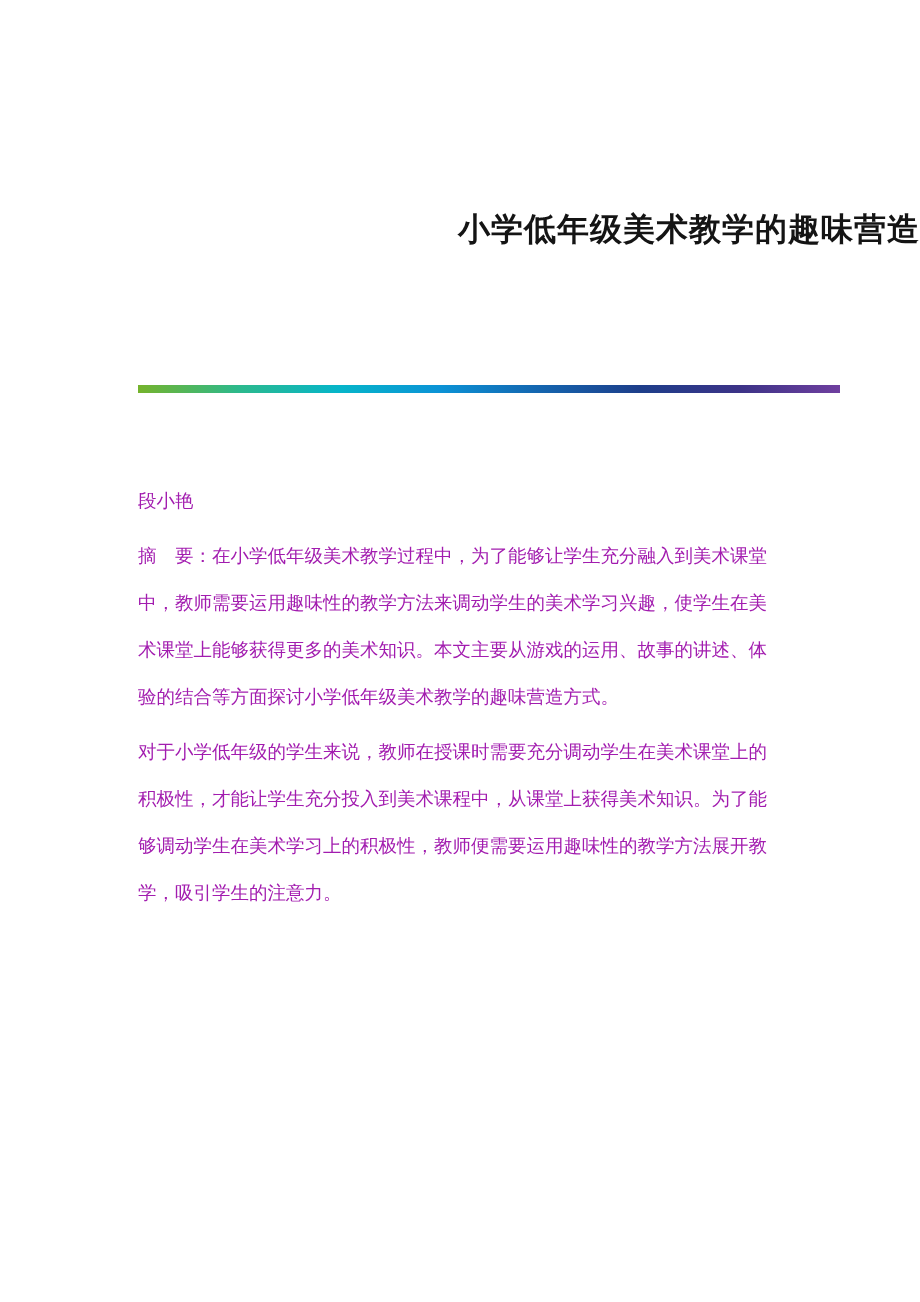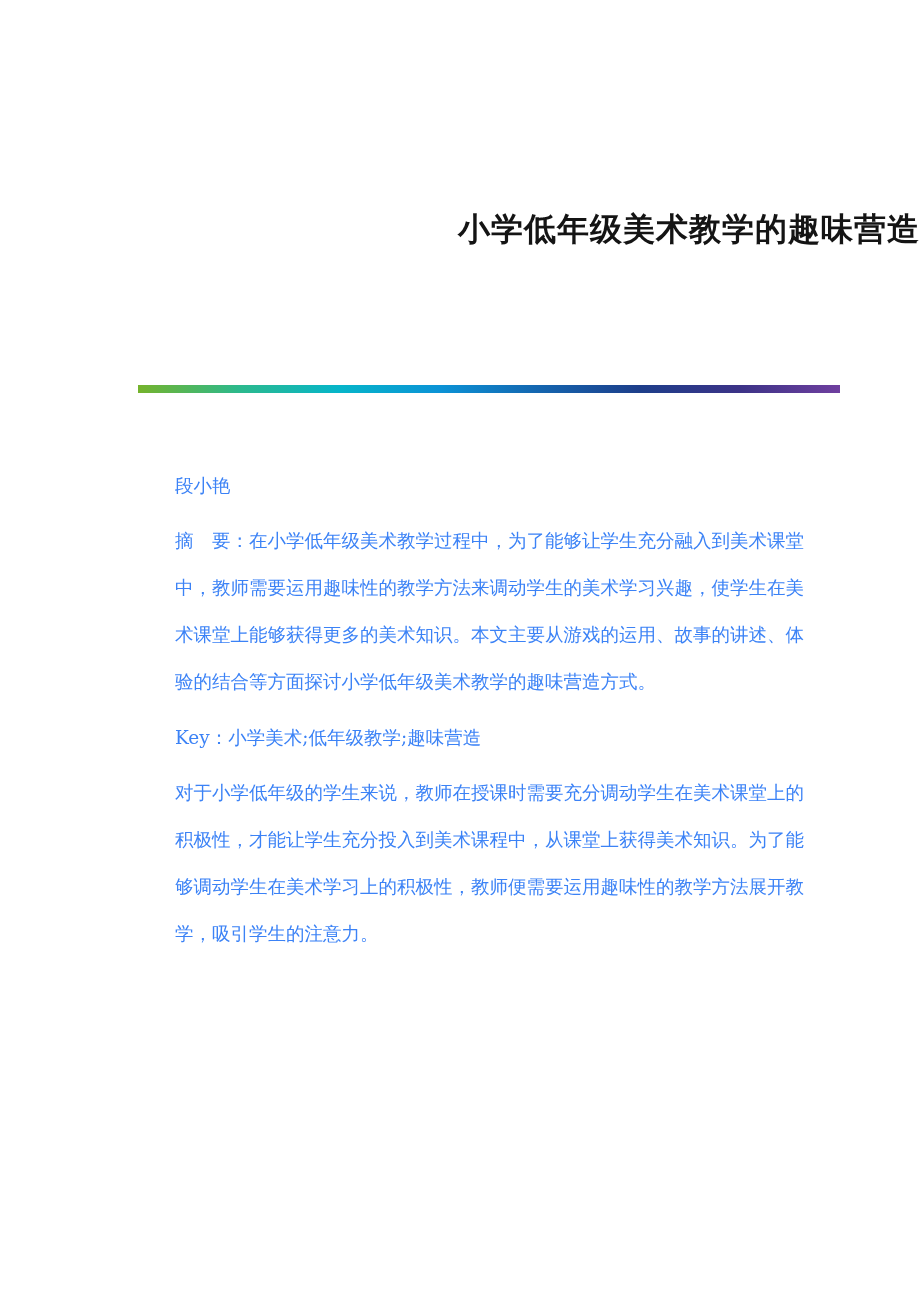--- a/index.html
+++ b/index.html
@@ -32,27 +32,26 @@
     position: absolute;
     top: 385px;
     left: 138px;
     width: 702px;
     height: 8px;
     
     background: #3a7fc1;
   }
   .content {
     position: absolute;
-    top: 462px;
+    top: 477px;
     left: 138px;
     width: 629px;
-    color: #3b82f6;
+    color: #a21caf;
     font-size: 18.5px;
     line-height: 47px;
-    margin-left: 37px;
   }
   .content p, .content h2 {
     margin: 0;
     padding: 0;
     font-weight: 400;
     font-size: 18.5px;
     line-height: 47px;
     text-align: justify;
   }
   .author { text-align: left; }
@@ -68,20 +67,19 @@
   <h1 class="title">小学低年级美术教学的趣味营造</h1>
 
   <div class="accent-bar" style="background: linear-gradient(90deg, rgb(117, 179, 44), rgb(44, 185, 140), rgb(6, 181, 201), rgb(11, 147, 214), rgb(20, 101, 175), rgb(29, 62, 138), rgb(60, 51, 135), rgb(111, 63, 159));"></div>
 
   <div class="content">
 
     <p class="author">段小艳</p>
 
     <p class="mt8">摘　要：在小学低年级美术教学过程中，为了能够让学生充分融入到美术课堂中，教师需要运用趣味性的教学方法来调动学生的美术学习兴趣，使学生在美术课堂上能够获得更多的美术知识。本文主要从游戏的运用、故事的讲述、体验的结合等方面探讨小学低年级美术教学的趣味营造方式。</p>
 
-    <p class="mt9">Key：小学美术;低年级教学;趣味营造</p>
 
     <p class="mt8">对于小学低年级的学生来说，教师在授课时需要充分调动学生在美术课堂上的积极性，才能让学生充分投入到美术课程中，从课堂上获得美术知识。为了能够调动学生在美术学习上的积极性，教师便需要运用趣味性的教学方法展开教学，吸引学生的注意力。</p>
 
 
 
   </div>
 </div>
 
 </body></html>

